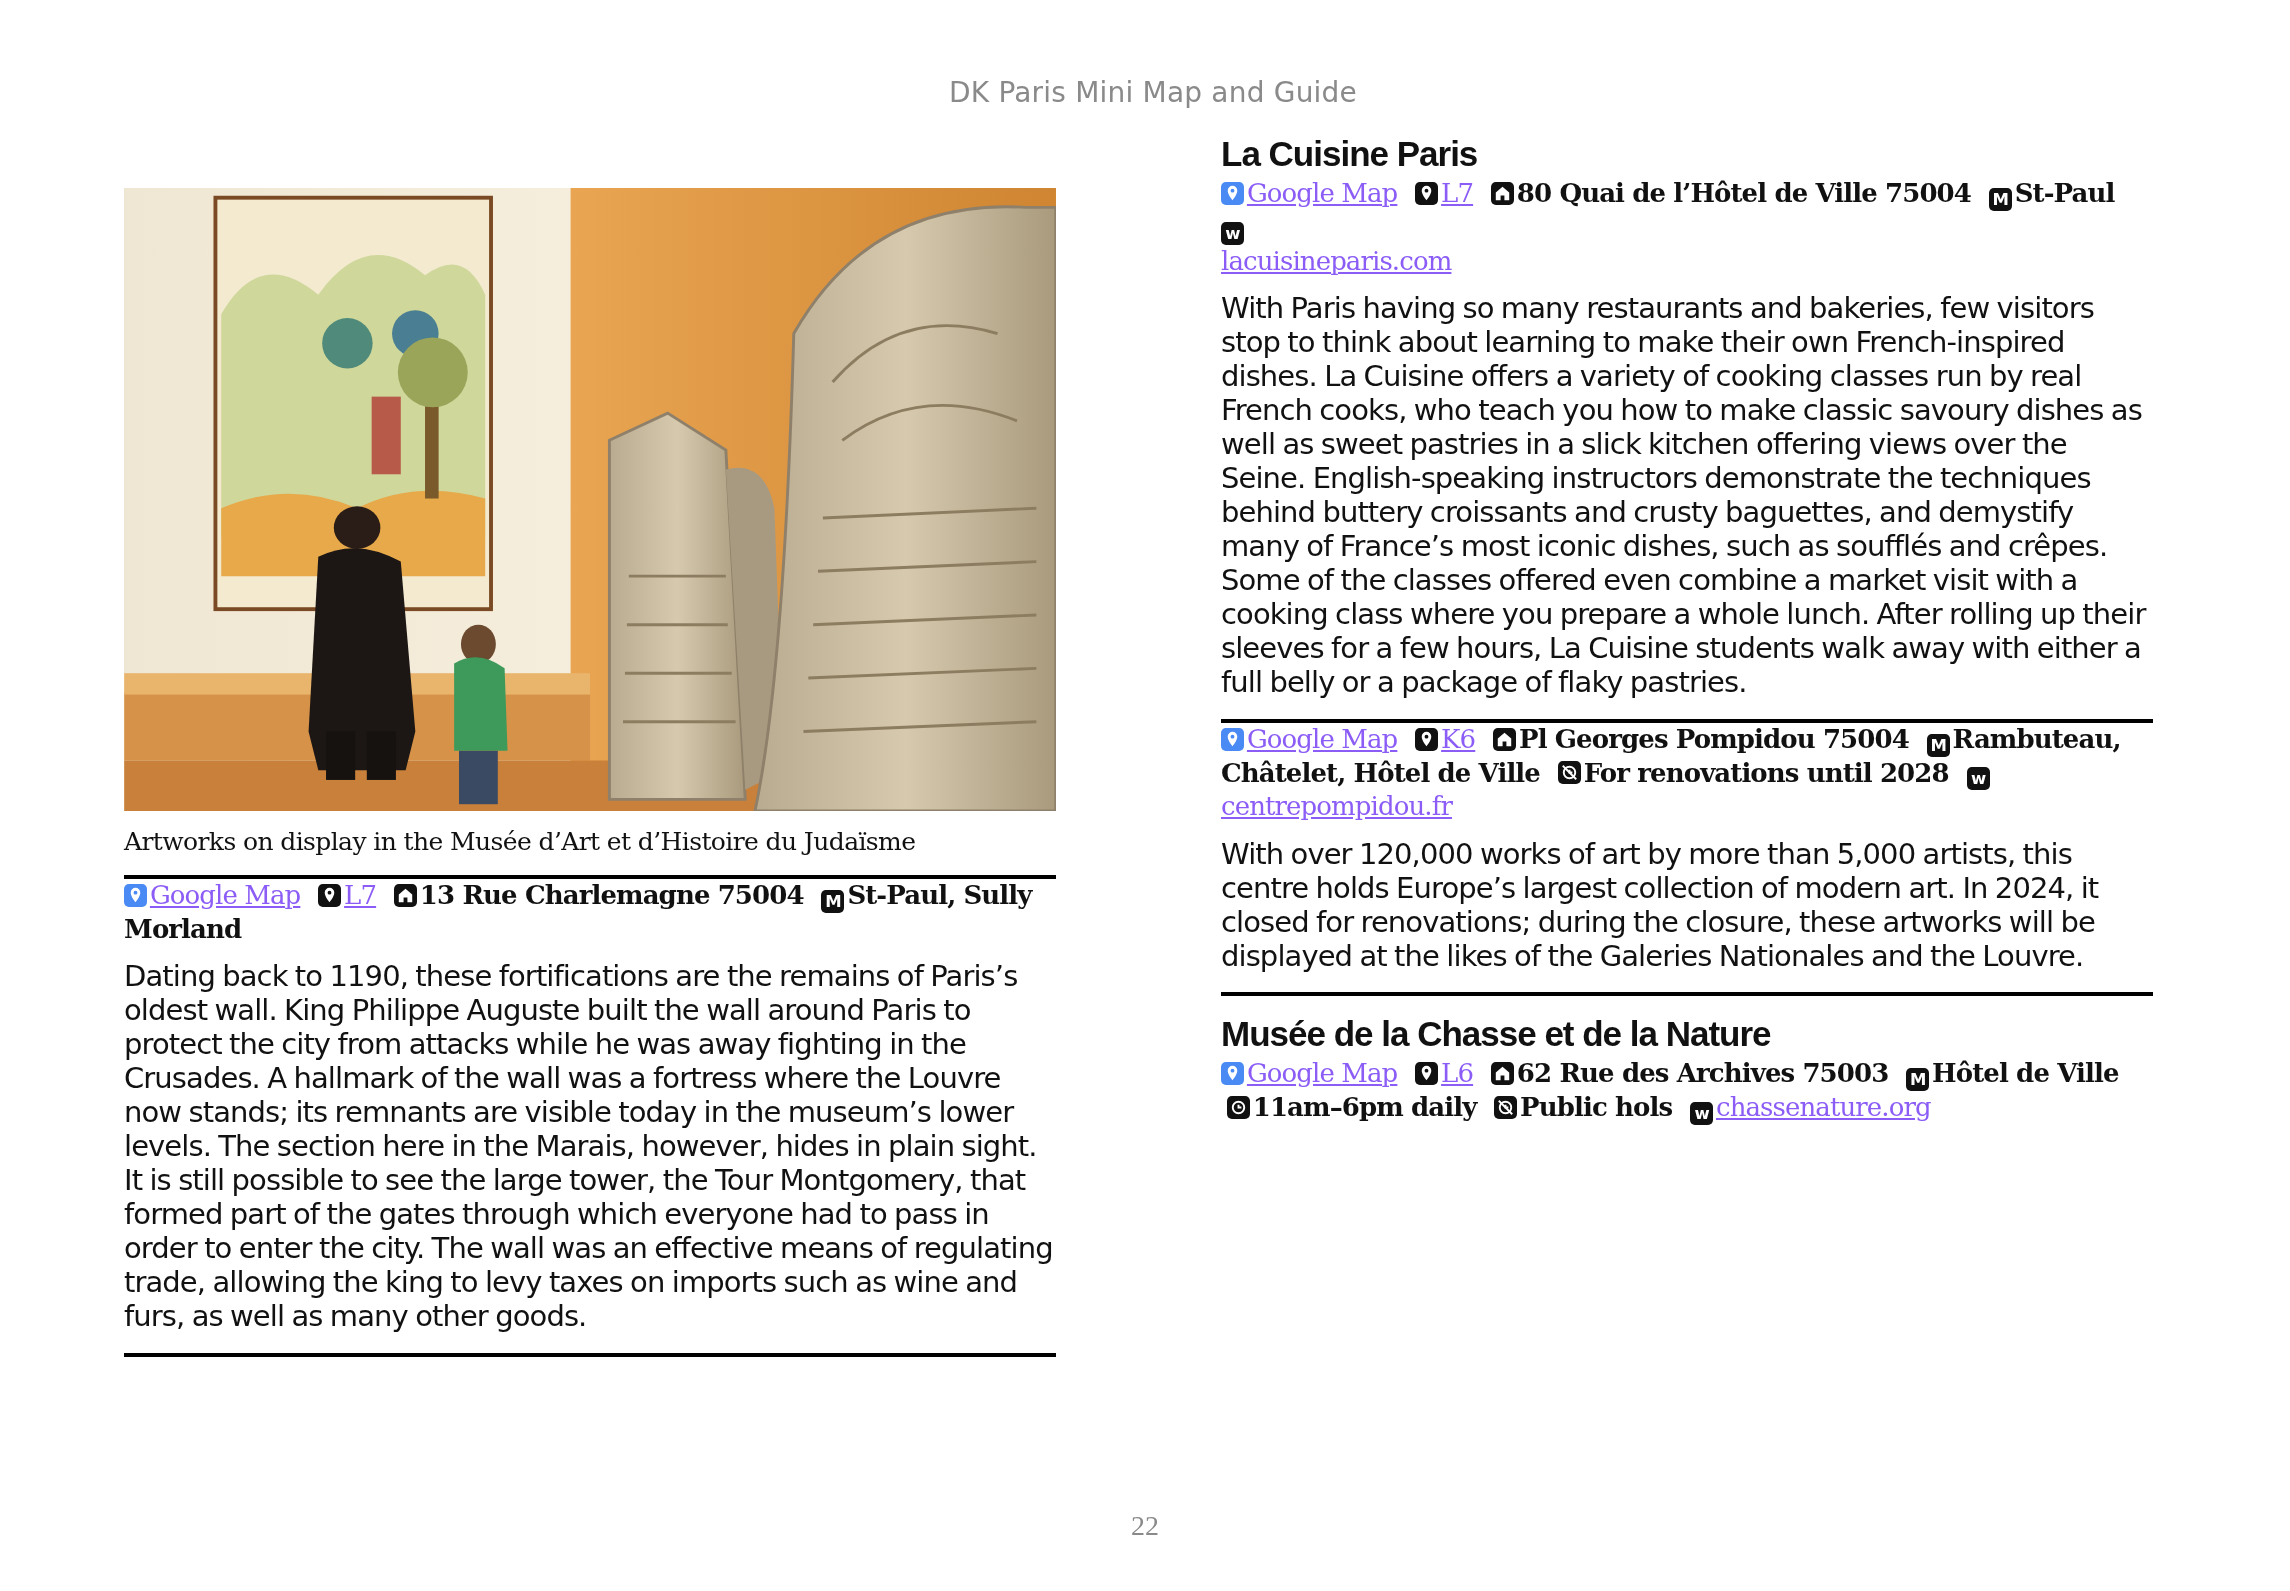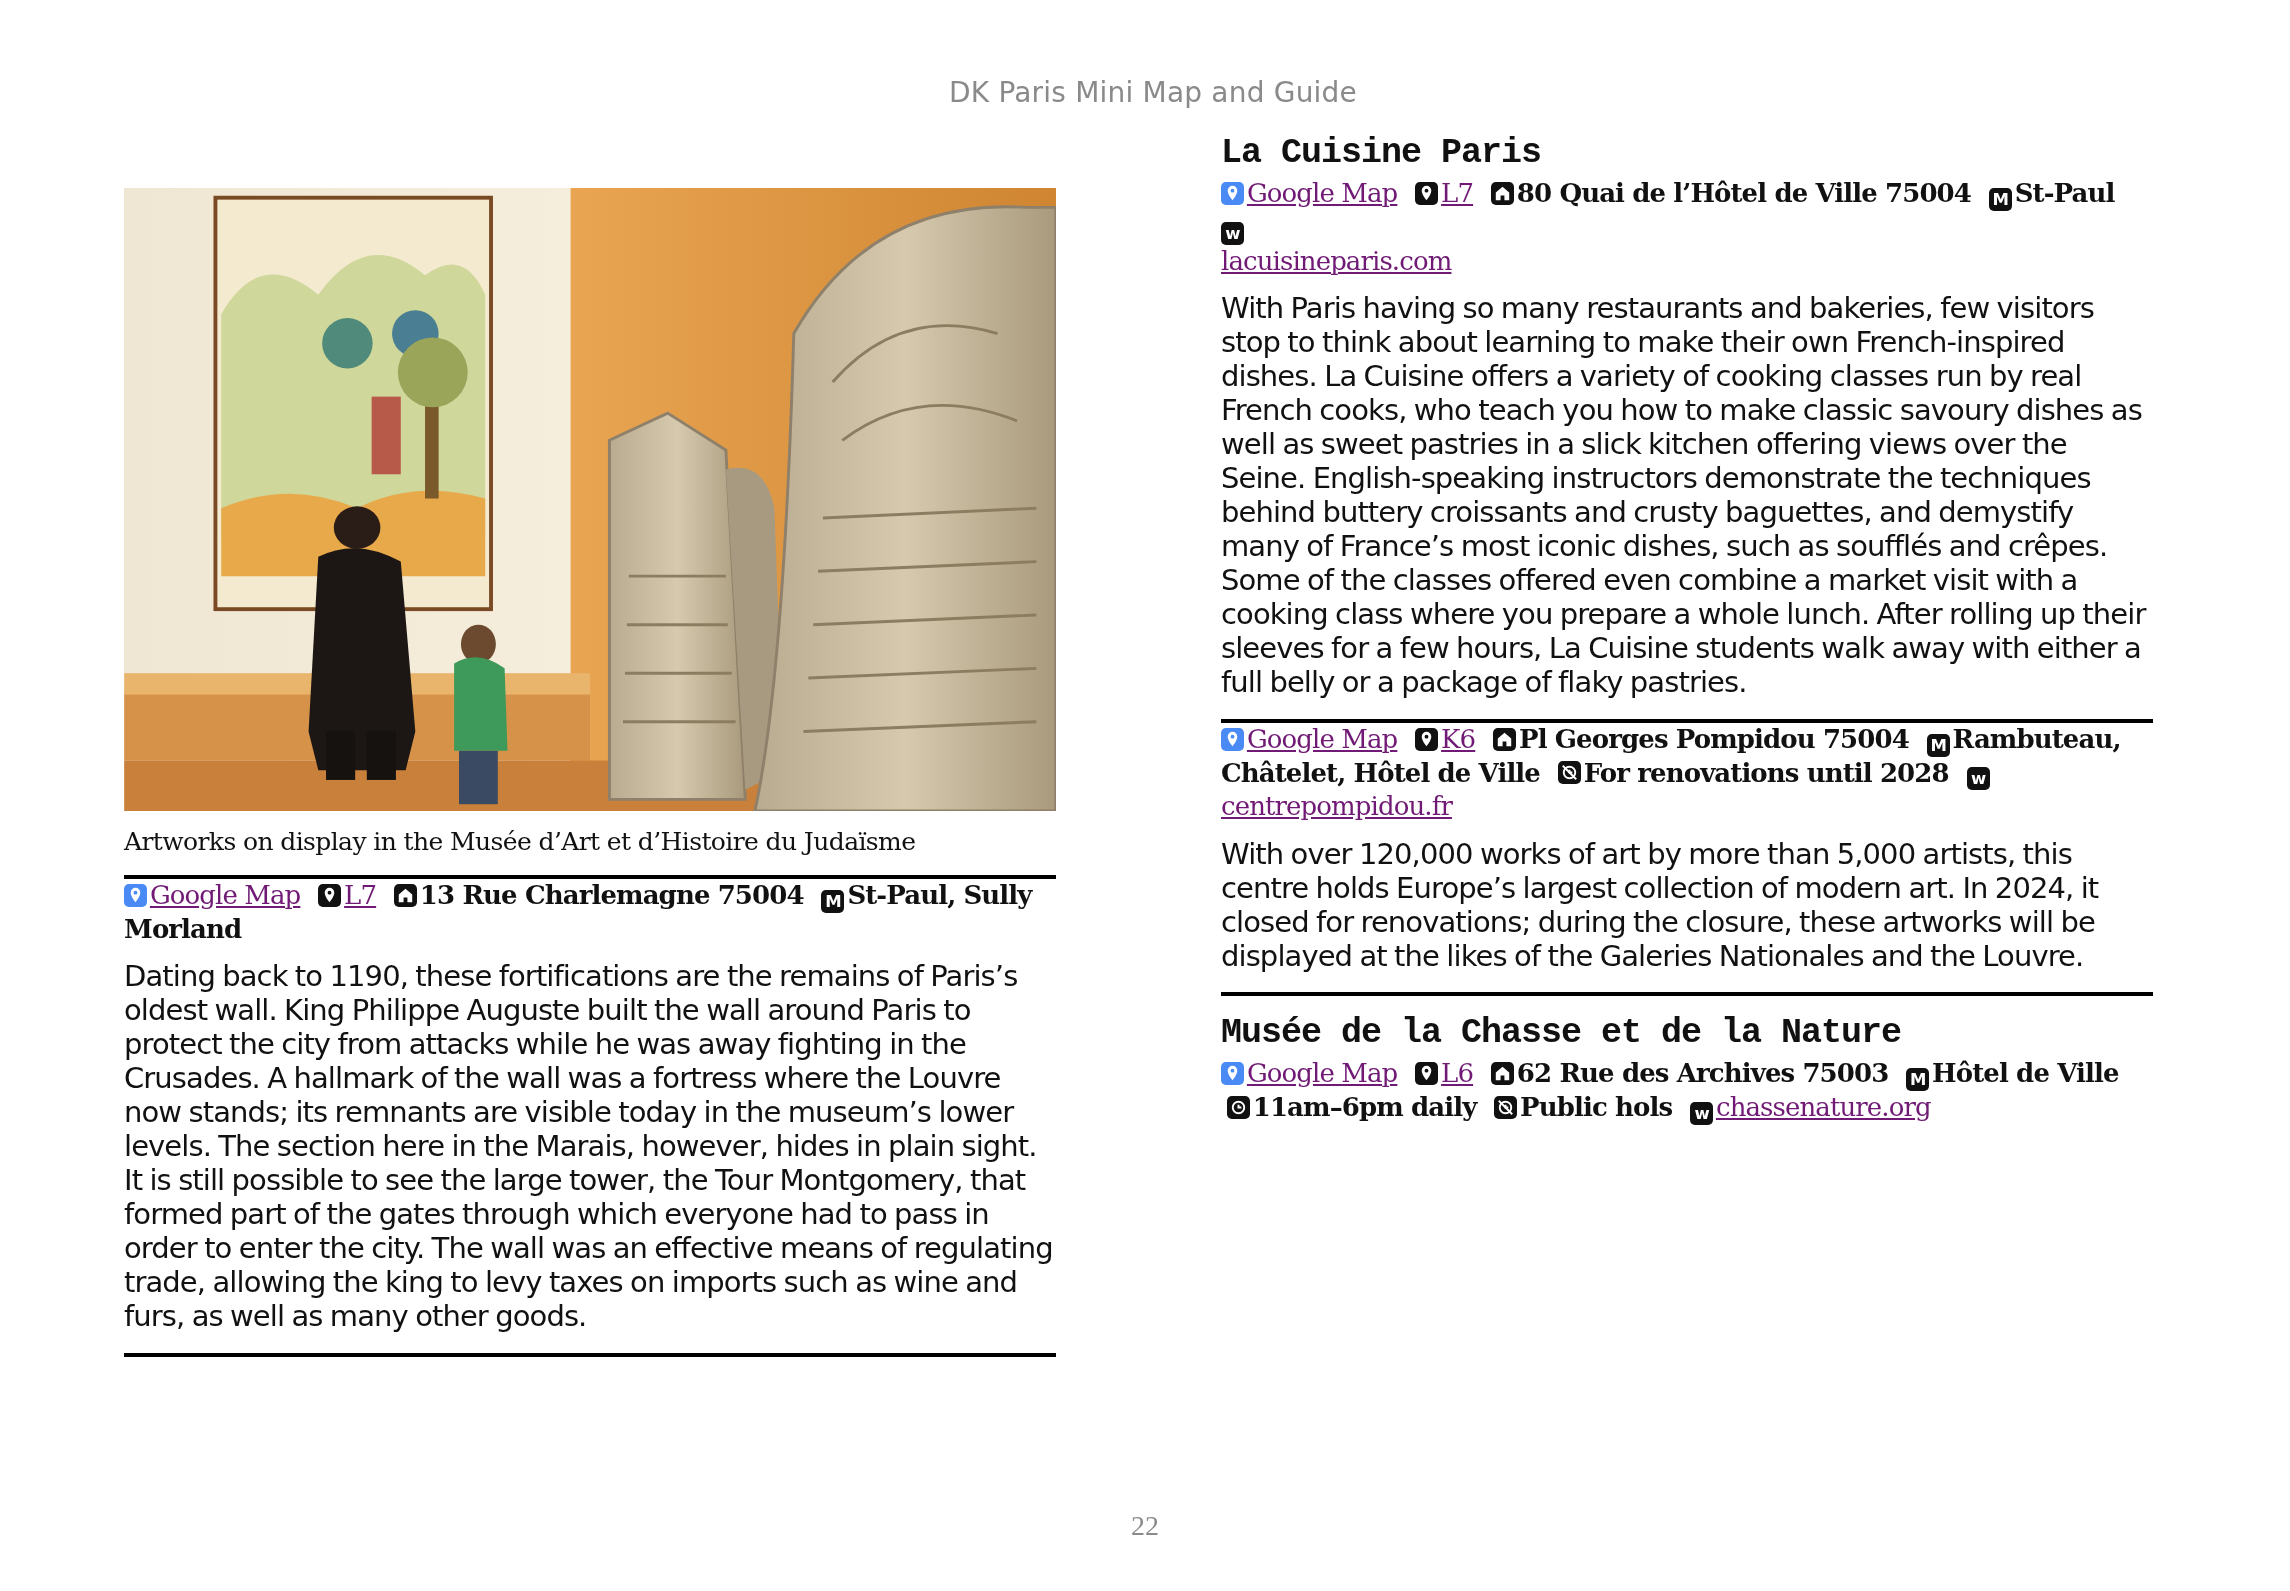--- a/index.html
+++ b/index.html
@@ -25,28 +25,28 @@
     width: 932px; height: 623px; position: relative; overflow: hidden;
     background: linear-gradient(90deg, #e9e1cf 0%, #f1ead9 30%, #e7c080 48%, #d99a43 60%, #d48d33 100%);
   }
   .caption {
     margin-top: 15.5px; font-family: "DejaVu Serif", serif; font-size: 25px;
     letter-spacing: -0.6px; color: #111;
   }
   .rule { height: 0; border-top: 4.9px solid #000; margin: 19.4px 0 0 0; }
 
   .entry-title {
-    font-family: Liberation Mono, monospace; font-weight: bold; font-size: 35px;
+    font-family: Liberation Sans, sans-serif; font-weight: bold; font-size: 35px;
     letter-spacing: -1px; margin: 17.5px 0 3.9px 0; line-height: 39px; color: #111;
   }
   .meta {
     font-family: "DejaVu Serif", serif; font-weight: bold; font-size: 26px;
     letter-spacing: -0.9px; line-height: 33px; color: #111;
   }
-  .meta a, .link { color: #701a75; text-decoration: underline; font-weight: normal; }
+  .meta a, .link { color: #8b5cf6; text-decoration: underline; font-weight: normal; }
   .meta .item { margin-right: 9.7px; white-space: nowrap; }
   .icon {
     display: inline-block; width: 23px; height: 23px; border-radius: 4.9px;
     background: #111; color: #fff; vertical-align: -2.9px; margin-right: 2.9px;
     position: relative; text-align: center; font-size: 16.5px; line-height: 23px;
     font-family: "DejaVu Sans", sans-serif; font-weight: bold;
   }
   .icon.gmap { background: #4a8af4; }
   .icon svg { position: absolute; left: 0; top: 0; }
 

